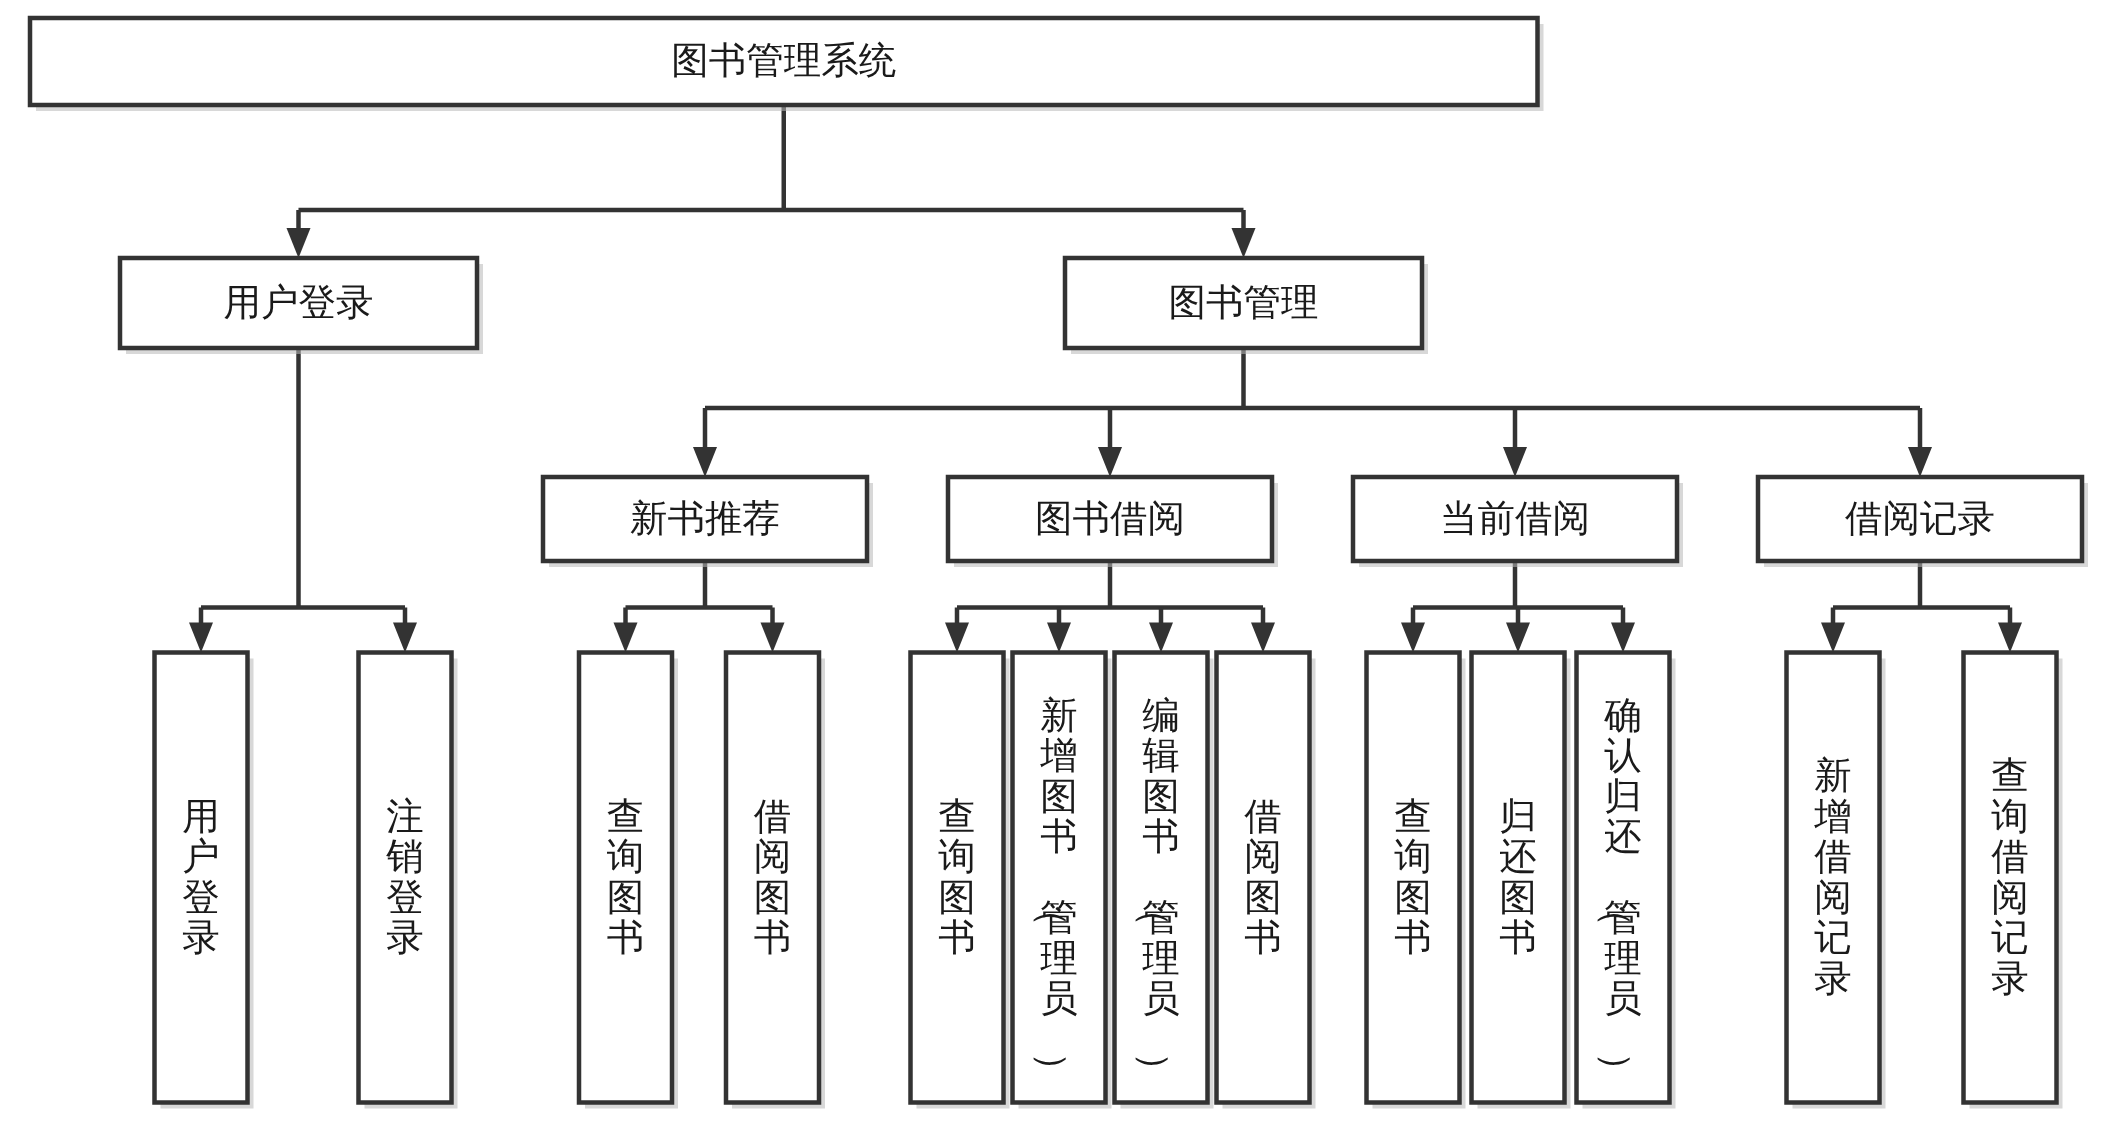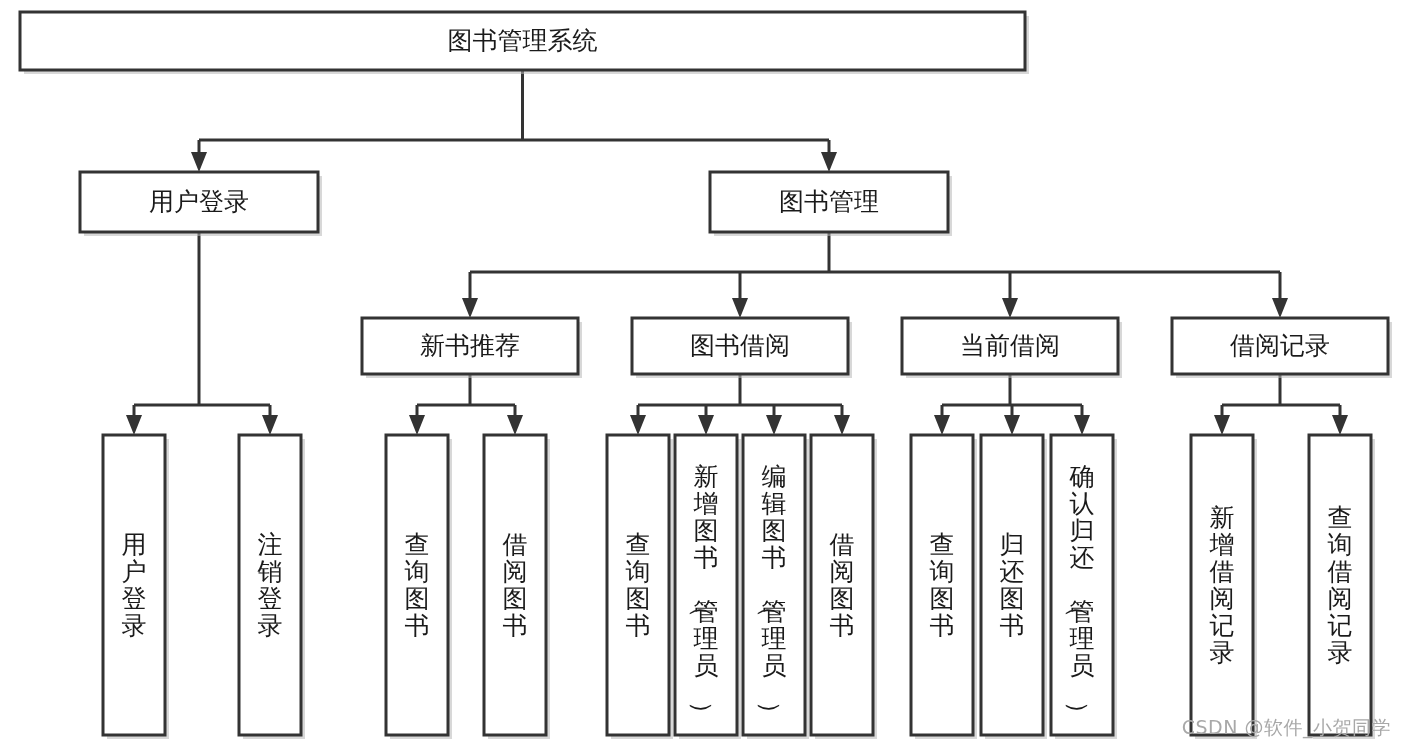--- a/index.html
+++ b/index.html
@@ -222,14 +222,13 @@
           <rect class="node-rect" x="1191" y="435" width="62" height="300"></rect>
           <text class="node-label-v" x="1222" y="525.6"><tspan x="1222" dy="0">新</tspan><tspan x="1222" dy="27">增</tspan><tspan x="1222" dy="27">借</tspan><tspan x="1222" dy="27">阅</tspan><tspan x="1222" dy="27">记</tspan><tspan x="1222" dy="27">录</tspan></text>
         </g>
         <g>
           <rect class="node-shadow" x="1313" y="439" width="62" height="300"></rect>
           <rect class="node-rect" x="1309" y="435" width="62" height="300"></rect>
           <text class="node-label-v" x="1340" y="525.6"><tspan x="1340" dy="0">查</tspan><tspan x="1340" dy="27">询</tspan><tspan x="1340" dy="27">借</tspan><tspan x="1340" dy="27">阅</tspan><tspan x="1340" dy="27">记</tspan><tspan x="1340" dy="27">录</tspan></text>
         </g>
       </g>
     </svg>
-  <div class="watermark">CSDN @软件_小贺同学</div>
 </div>
 
 </body></html>

